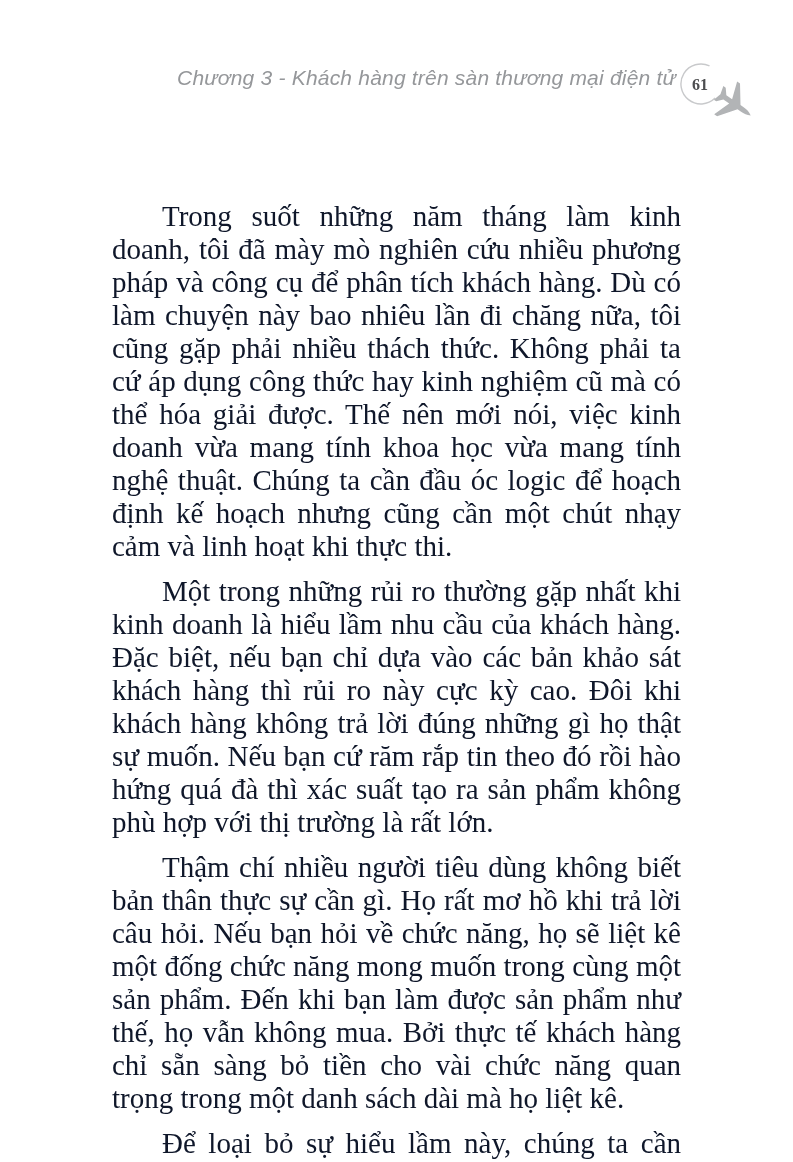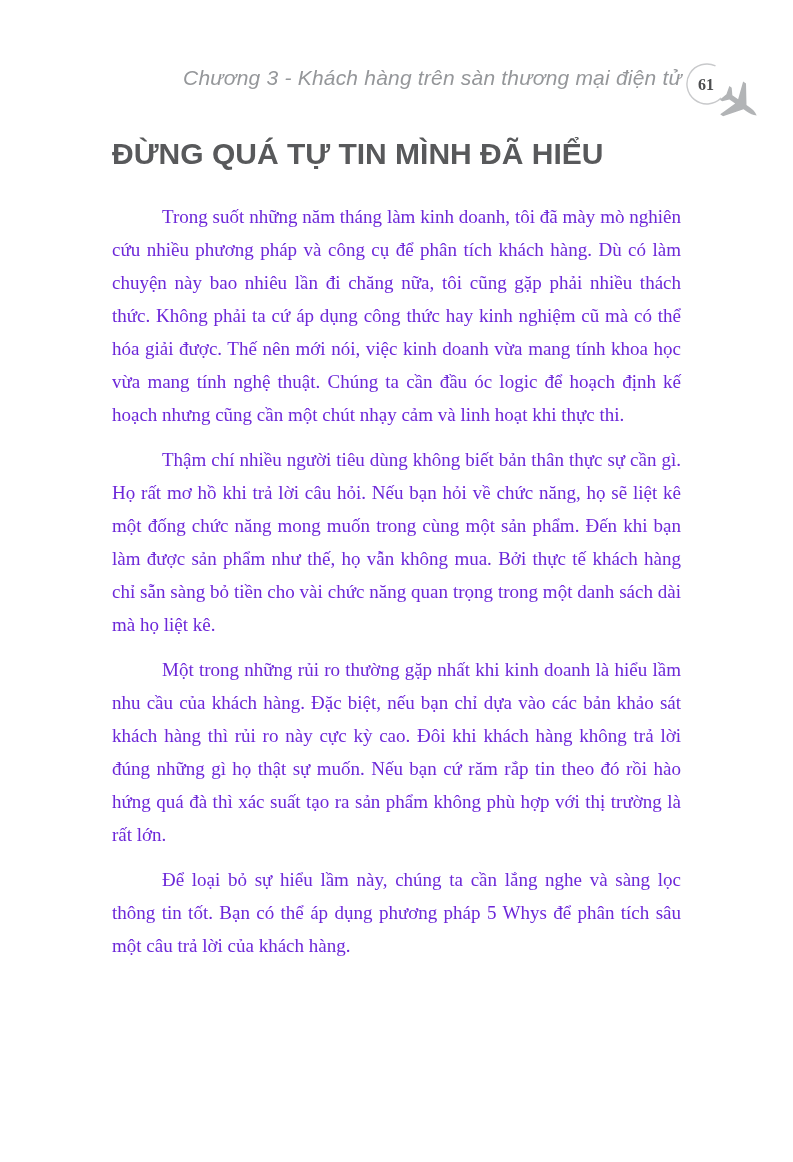--- a/index.html
+++ b/index.html
@@ -5,44 +5,44 @@
   html,body { margin:0; padding:0; background:#ffffff; }
   .page {
     position:relative;
     width:793px; height:1162px;
     background:#ffffff;
     overflow:hidden;
     font-family:"Liberation Serif", serif;
   }
 
   
-  .chapter-header { position:absolute; top:60px; left:0; right:6px; height:85px; }
+  .chapter-header { position:absolute; top:60px; left:0; right:12px; height:85px; }
   .chapter-title {
     position:absolute; right:105px; top:6px;
     font-family:"Liberation Sans", sans-serif;
     font-style:italic; font-size:21px;
     color:#95979a; white-space:nowrap;
     letter-spacing:0.2px;
   }
   .page-badge { position:absolute; right:24px; top:3px; width:85px; height:72px; }
 
   
   .content { padding:135px 112px 0 112px; }
   .heading {
     font-family:"Liberation Sans", sans-serif;
     font-weight:bold;
     font-size:30px; line-height:38px;
     color:#58595b;
     margin:0;
   }
   .body-text { margin-top:27px; }
   .body-text p {
-    font-size:19px; line-height:33px;
+    font-size:29px; line-height:33px;
     text-align:justify; text-indent:50px;
-    color:#6d28d9;
+    color:#0f172a;
     margin:0 0 12px 0;
   }
 </style>
 </head>
 <body>
 
 <div class="page">
 
   <div class="chapter-header">
     <div class="chapter-title">Chương 3 - Khách hàng trên sàn thương mại điện tử</div>
@@ -60,24 +60,24 @@
                  L 1.6,6.2 L 5.2,9.2 L 5.2,11 L 0,9.6
                  L -5.2,11 L -5.2,9.2 L -1.6,6.2 L -1.6,1.8
                  L -12.5,5.6 L -12.5,3.4 L -1.6,-4.6 L -1.6,-7
                  C -1.6,-9.5 -1.2,-11.5 0,-13.5 Z" fill="#b2b4b6"></path>
       </g>
     </svg>
   </div>
 
   <div class="content">
     <h1 class="heading">
-      <span>ĐỪNG QUÁ TỰ TIN MÌNH ĐÃ HIỂU</span><br>
+      <br>
     </h1>
 
     <div class="body-text">
       <p>Trong suốt những năm tháng làm kinh doanh, tôi đã mày mò nghiên cứu nhiều phương pháp và công cụ để phân tích khách hàng. Dù có làm chuyện này bao nhiêu lần đi chăng nữa, tôi cũng gặp phải nhiều thách thức. Không phải ta cứ áp dụng công thức hay kinh nghiệm cũ mà có thể hóa giải được. Thế nên mới nói, việc kinh doanh vừa mang tính khoa học vừa mang tính nghệ thuật. Chúng ta cần đầu óc logic để hoạch định kế hoạch nhưng cũng cần một chút nhạy cảm và linh hoạt khi thực thi.</p>
+      <p>Một trong những rủi ro thường gặp nhất khi kinh doanh là hiểu lầm nhu cầu của khách hàng. Đặc biệt, nếu bạn chỉ dựa vào các bản khảo sát khách hàng thì rủi ro này cực kỳ cao. Đôi khi khách hàng không trả lời đúng những gì họ thật sự muốn. Nếu bạn cứ răm rắp tin theo đó rồi hào hứng quá đà thì xác suất tạo ra sản phẩm không phù hợp với thị trường là rất lớn.</p>
       <p>Thậm chí nhiều người tiêu dùng không biết bản thân thực sự cần gì. Họ rất mơ hồ khi trả lời câu hỏi. Nếu bạn hỏi về chức năng, họ sẽ liệt kê một đống chức năng mong muốn trong cùng một sản phẩm. Đến khi bạn làm được sản phẩm như thế, họ vẫn không mua. Bởi thực tế khách hàng chỉ sẵn sàng bỏ tiền cho vài chức năng quan trọng trong một danh sách dài mà họ liệt kê.</p>
-      <p>Một trong những rủi ro thường gặp nhất khi kinh doanh là hiểu lầm nhu cầu của khách hàng. Đặc biệt, nếu bạn chỉ dựa vào các bản khảo sát khách hàng thì rủi ro này cực kỳ cao. Đôi khi khách hàng không trả lời đúng những gì họ thật sự muốn. Nếu bạn cứ răm rắp tin theo đó rồi hào hứng quá đà thì xác suất tạo ra sản phẩm không phù hợp với thị trường là rất lớn.</p>
       <p>Để loại bỏ sự hiểu lầm này, chúng ta cần lắng nghe và sàng lọc thông tin tốt. Bạn có thể áp dụng phương pháp 5 Whys để phân tích sâu một câu trả lời của khách hàng.</p>
     </div>
   </div>
 
 </div>
 
 </body></html>

